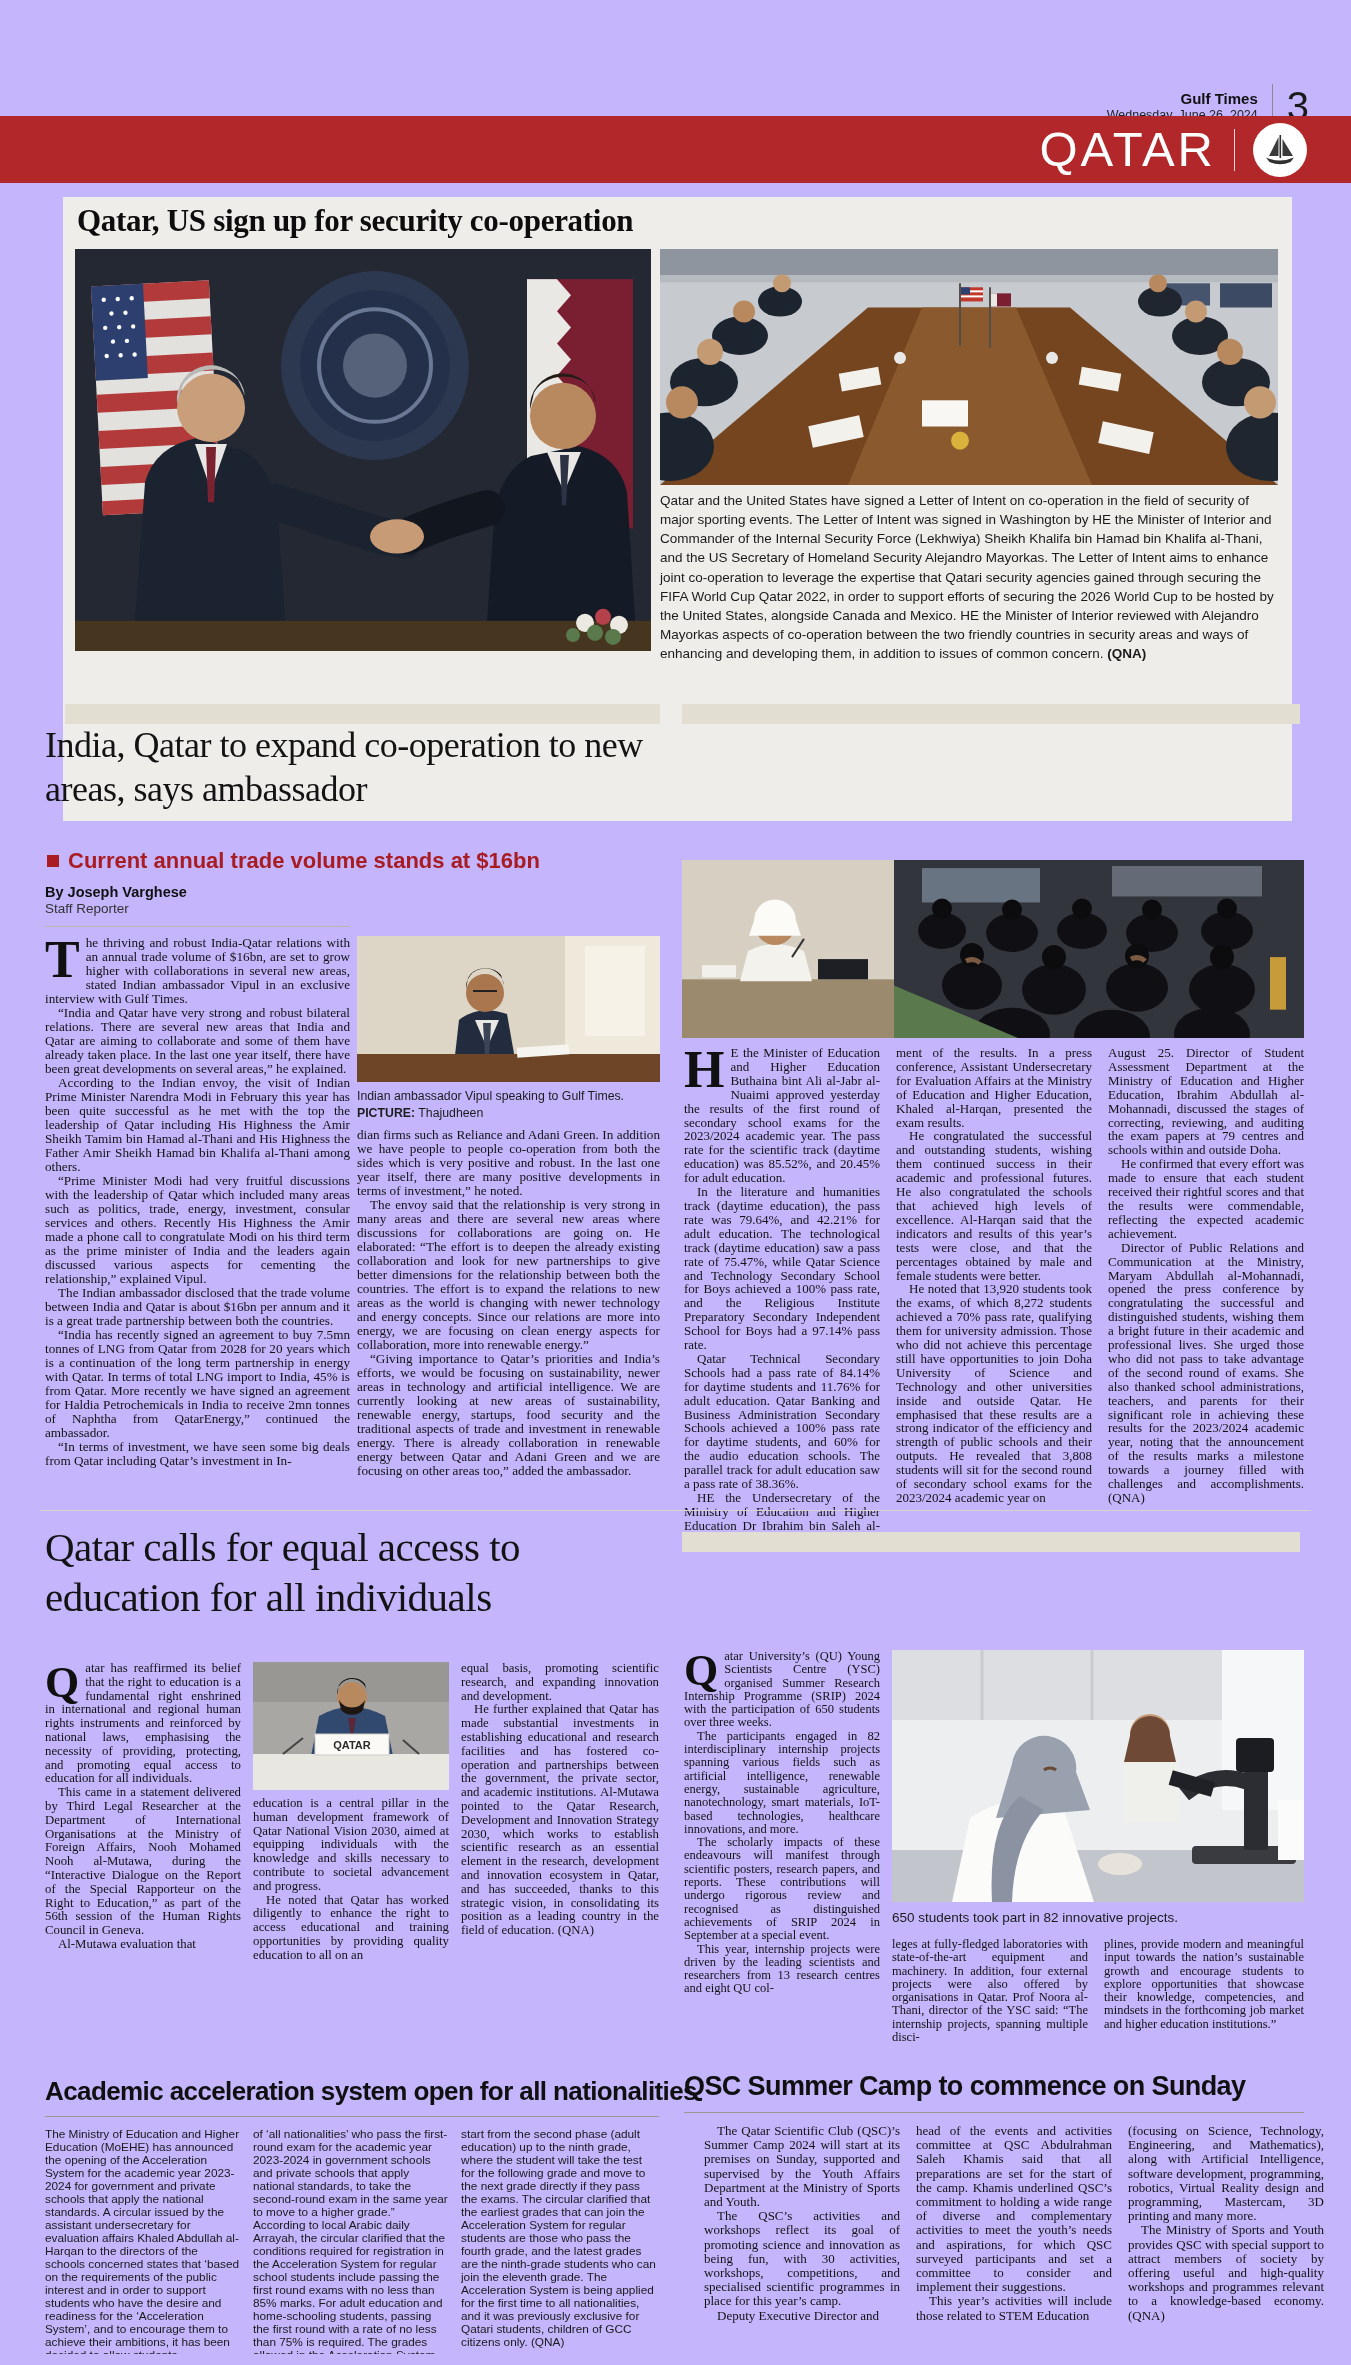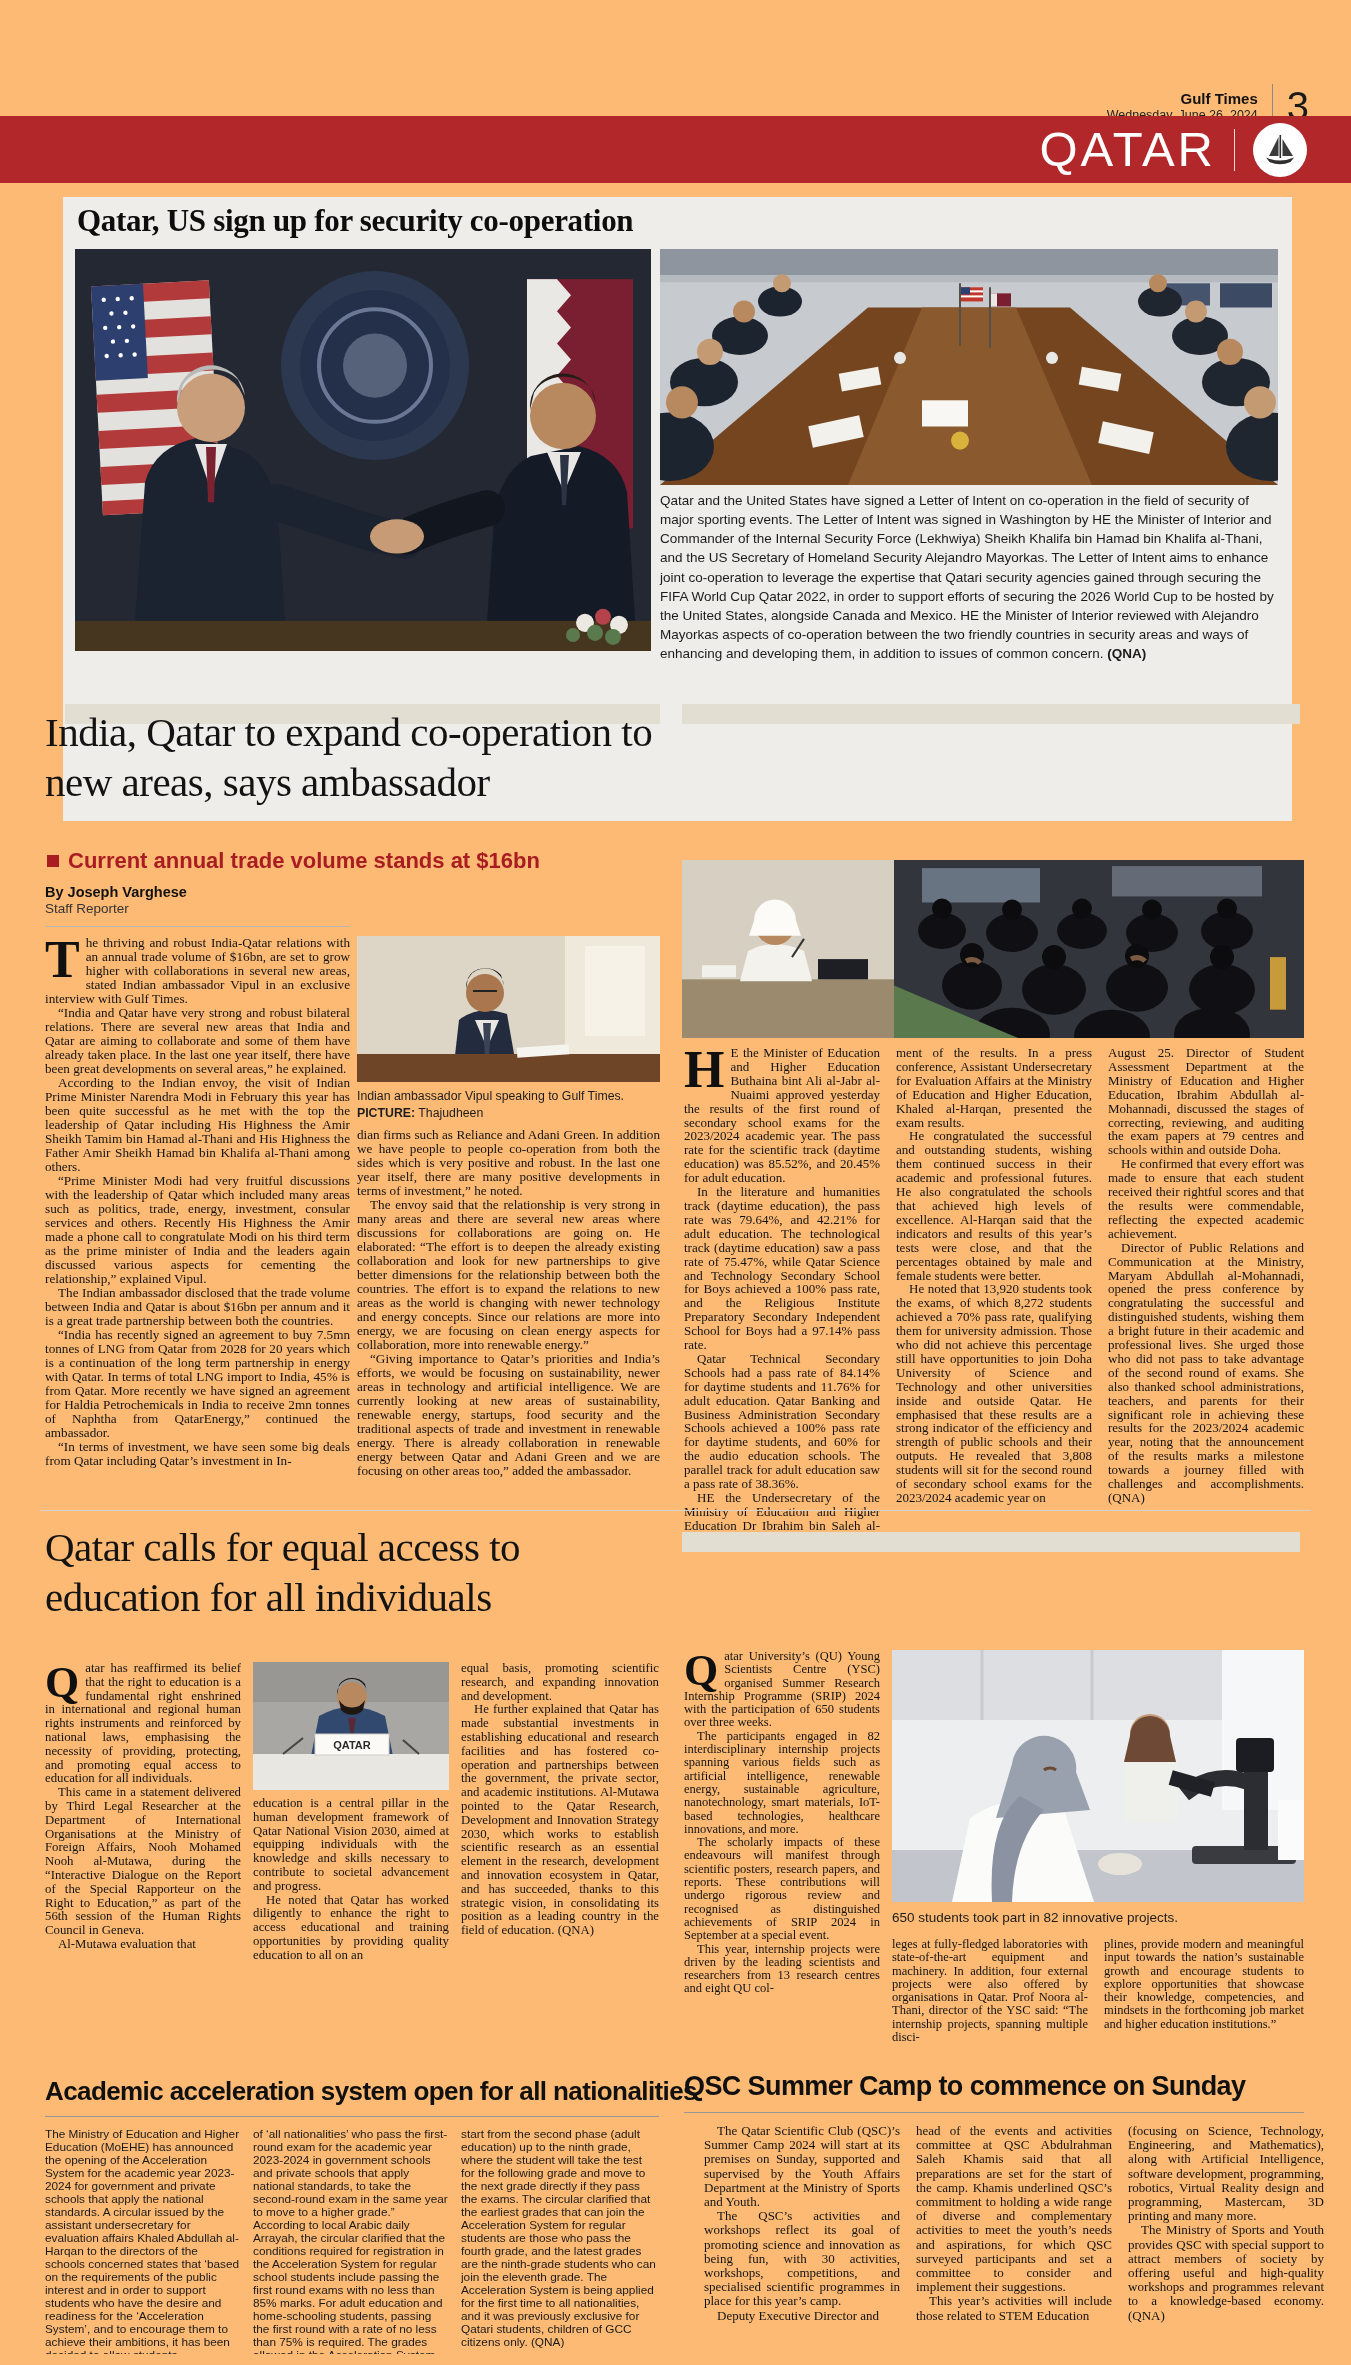--- a/index.html
+++ b/index.html
@@ -1,16 +1,16 @@
 <!DOCTYPE html>
 <html><head>
 <meta charset="utf-8">
 <style>
   html,body{margin:0;padding:0;background:#ffffff;}
-  #page{position:relative;width:1351px;height:2365px;background:#fdba74;overflow:hidden;
+  #page{position:relative;width:1351px;height:2365px;background:#c4b5fd;overflow:hidden;
         font-family:"Liberation Serif",serif;color:#111;}
 
   
   .mast{position:absolute;top:84px;right:42px;display:flex;align-items:center;gap:14px;
         font-family:"Liberation Sans",sans-serif;}
   .mast .paper{font-weight:bold;font-size:15px;text-align:right;color:#111;}
   .mast .date{font-size:12.5px;text-align:right;color:#222;margin-top:1px;}
   .mast-div{width:1px;height:44px;background:#8a8a8a;}
   .pageno{font-size:40px;color:#1a1a1a;line-height:1;}
 
@@ -219,21 +219,21 @@
       </svg>
     </div>
 
     <p class="seccap">
       <span>Qatar and the United States have signed a Letter of Intent on co-operation in the field of security of major sporting events. The Letter of Intent was signed in Washington by HE the Minister of Interior and Commander of the Internal Security Force (Lekhwiya) Sheikh Khalifa bin Hamad bin Khalifa al-Thani, and the US Secretary of Homeland Security Alejandro Mayorkas. The Letter of Intent aims to enhance joint co-operation to leverage the expertise that Qatari security agencies gained through securing the FIFA World Cup Qatar 2022, in order to support efforts of securing the 2026 World Cup to be hosted by the United States, alongside Canada and Mexico. HE the Minister of Interior reviewed with Alejandro Mayorkas aspects of co-operation between the two friendly countries in security areas and ways of enhancing and developing them, in addition to issues of common concern.</span>
       <b>(QNA)</b>
     </p>
   </section>
 
   <div class="kicker" style="left:65px;top:704px;width:595px;"></div>
-  <h2 class="hl-serif" style="left:45px;top:707px;width:618px;font-size:41px;">India, Qatar to expand co-operation to new areas, says ambassador</h2>
+  <h2 class="hl-serif" style="left:45px;top:724px;width:618px;font-size:36px;">India, Qatar to expand co-operation to new areas, says ambassador</h2>
   <div class="subhead" style="left:47px;top:848px;">
     <span class="sq"></span>
     <span>Current annual trade volume stands at $16bn</span>
   </div>
   <div class="byline" style="left:45px;top:884px;">
     <div class="bname">By Joseph Varghese</div>
     <div class="brole">Staff Reporter</div>
   </div>
   <div class="rule" style="left:45px;top:926px;width:305px;"></div>
 

